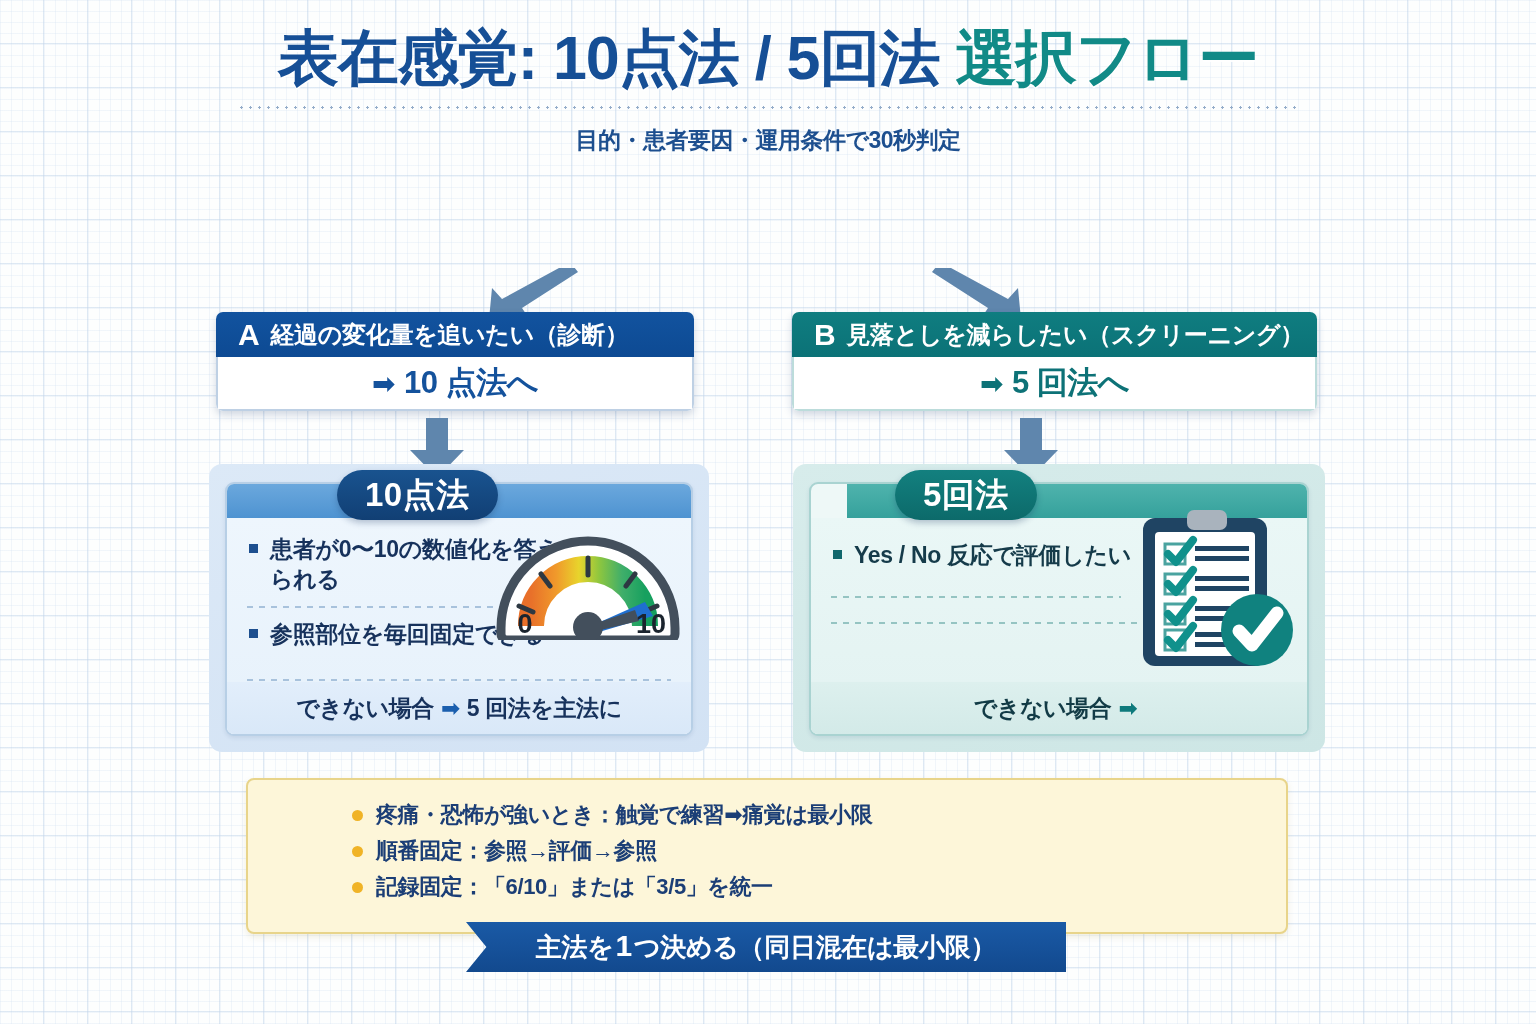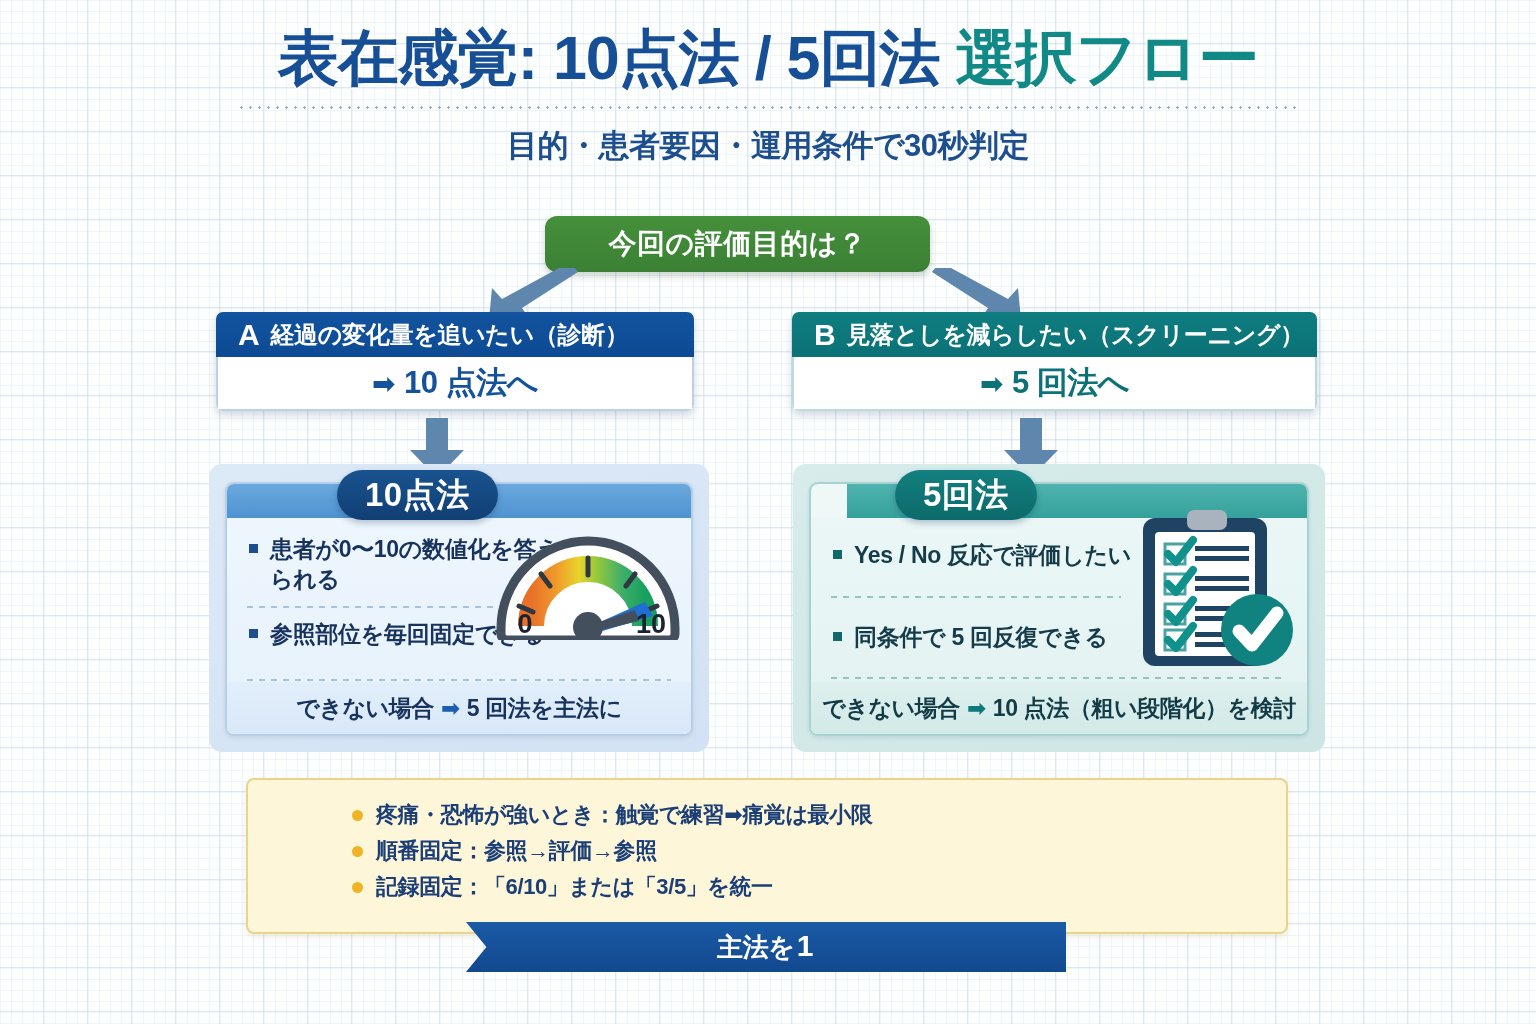--- a/index.html
+++ b/index.html
@@ -53,21 +53,21 @@
     width: 1062px;
     margin: 14px auto 0;
     height: 3px;
     background-image: radial-gradient(circle, #8ea8c6 1.2px, transparent 1.4px);
     background-size: 9px 3px;
     background-repeat: repeat-x;
     opacity: 0.95;
   }
   .subtitle {
     margin-top: 16px;
-    font-size: 31px;
+    font-size: 23px;
     font-weight: 700;
     color: #1d4f8f;
     letter-spacing: -0.5px;
   }
 
   
   .question-box {
     position: absolute;
     left: 545px;
     top: 216px;
@@ -361,23 +361,20 @@
 
   <div class="header">
     <div class="title">
       <span class="t-dark">表在感覚: 10点法 / 5回法</span>
       <span class="t-teal">選択フロー</span>
     </div>
     <div class="title-rule"></div>
     <div class="subtitle">目的・患者要因・運用条件で30秒判定</div>
   </div>
 
-  <div class="question-box">
-    <span>今回の評価目的は？</span>
-  </div>
 
   <div class="diag-arrow diag-left">
     <svg width="110" height="66" viewBox="0 0 110 66">
       <path d="M108 4 L52 40 L60 52 L18 62 L22 20 L32 31 L100 -6 Z" fill="#5f86ad"></path>
     </svg>
   </div>
   <div class="diag-arrow diag-right">
     <svg width="110" height="66" viewBox="0 0 110 66">
       <path d="M2 4 L58 40 L50 52 L92 62 L88 20 L78 31 L10 -6 Z" fill="#5f86ad"></path>
     </svg>
@@ -513,30 +510,25 @@
             <circle cx="138" cy="130" r="36" fill="#10827f"></circle>
             <path d="M120 131 L133 145 L158 113" fill="none" stroke="#ffffff" stroke-width="13" stroke-linecap="round" stroke-linejoin="round"></path>
           </svg>
         </div>
 
         <div class="bullet-row" style="margin-top:6px;">
           <span class="bullet-sq"></span>
           <span class="bullet-text">Yes / No 反応で評価したい</span>
         </div>
         <div class="dashed-sep sep-short-b" style="margin-top:26px;"></div>
-        <div class="bullet-row" style="margin-top:24px;">
-          <span class="bullet-sq"></span>
-          <span class="bullet-text">同条件で 5 回反復できる</span>
-        </div>
         <div class="dashed-sep" style="margin-top:24px;"></div>
 
         <div class="card-footer">
           <span>できない場合</span>
           <span class="fa">➡</span>
-          <span>10 点法（粗い段階化）を検討</span>
         </div>
       </div>
     </div>
   </div>
 
   <div class="notes">
     <div class="note-row">
       <span class="note-dot"></span>
       <span>疼痛・恐怖が強いとき：触覚で練習➡痛覚は最小限</span>
     </div>
@@ -547,16 +539,17 @@
     <div class="note-row">
       <span class="note-dot"></span>
       <span>記録固定：「6/10」または「3/5」を統一</span>
     </div>
   </div>
 
   <div class="ribbon">
     <span class="ribbon-inner">
       <span>主法を</span>
       <span class="num">1</span>
+      <span>つ決める（同日混在は最小限）</span>
     </span>
   </div>
 
 </div>
 
 </body></html>

